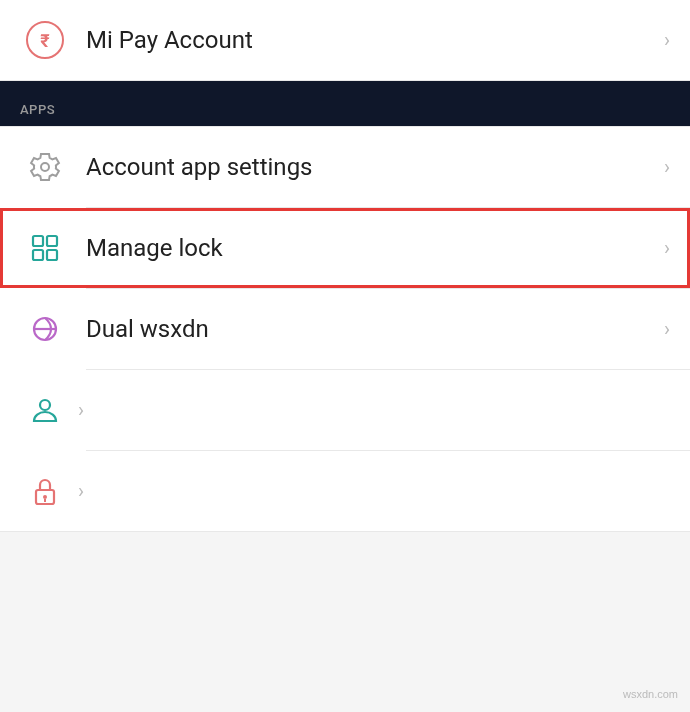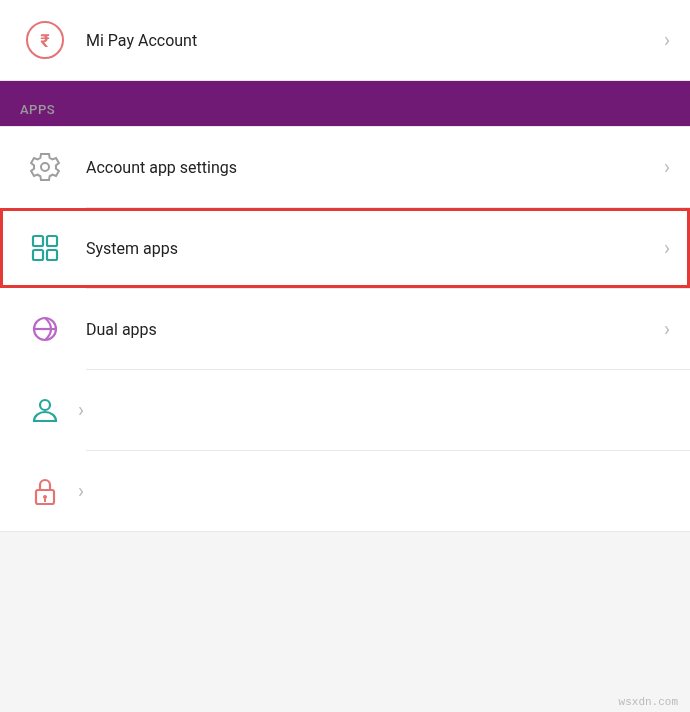--- a/index.html
+++ b/index.html
@@ -34,40 +34,40 @@
     .list-item .icon-wrap {
       width: 50px;
       display: flex;
       align-items: center;
       justify-content: center;
       flex-shrink: 0;
     }
 
     .list-item .item-label {
       flex: 1;
-      font-size: 16px;
+      font-size: 24px;
       color: #222;
       margin-left: 16px;
     }
 
     .list-item .chevron {
       color: #bbb;
       font-size: 20px;
       margin-left: 8px;
     }
 
     .divider {
       height: 1px;
       background: #e8e8e8;
       margin-left: 86px;
     }
 
     .section-header {
       padding: 18px 20px 8px 20px;
-      background: #701a75;
+      background: #0f172a;
     }
 
     .section-header span {
       font-size: 13px;
       color: #999;
       font-weight: 500;
       letter-spacing: 0.5px;
     }
 
     .section-divider-top {
@@ -120,25 +120,25 @@
     }
 
     
     .lock-icon svg {
       width: 32px;
       height: 32px;
     }
 
     .watermark {
       position: fixed;
-      bottom: 4px;
+      bottom: 12px;
       right: 12px;
       font-size: 11px;
       color: #bbb;
-      font-family: Liberation Mono, monospace;
+      font-family: Liberation Sans, sans-serif;
     }
   </style>
 </head>
 <body>
 
 <div class="settings-list">
   <div class="list-item">
     <div class="icon-wrap">
       <div class="mi-pay-icon">₹</div>
     </div>
@@ -169,35 +169,35 @@
 
   <div class="list-item highlighted">
     <div class="icon-wrap grid-icon">
       <svg viewBox="0 0 32 32" fill="none" xmlns="http://www.w3.org/2000/svg">
         <rect x="4" y="4" width="10" height="10" rx="1.5" stroke="#26a69a" stroke-width="2.2" fill="none"></rect>
         <rect x="18" y="4" width="10" height="10" rx="1.5" stroke="#26a69a" stroke-width="2.2" fill="none"></rect>
         <rect x="4" y="18" width="10" height="10" rx="1.5" stroke="#26a69a" stroke-width="2.2" fill="none"></rect>
         <rect x="18" y="18" width="10" height="10" rx="1.5" stroke="#26a69a" stroke-width="2.2" fill="none"></rect>
       </svg>
     </div>
-    <span class="item-label">System apps</span>
+    <span class="item-label">Manage lock</span>
     <span class="chevron">›</span>
   </div>
 
   <div class="divider"></div>
 
   <div class="list-item">
     <div class="icon-wrap dual-icon">
       <svg viewBox="0 0 32 32" fill="none" xmlns="http://www.w3.org/2000/svg">
         <circle cx="16" cy="16" r="11" stroke="#ba68c8" stroke-width="2.2" fill="none"></circle>
         <path d="M16 5 C16 5, 22 10, 22 16 C22 22, 16 27, 16 27" stroke="#ba68c8" stroke-width="2.2" fill="none"></path>
         <path d="M5 16 h22" stroke="#ba68c8" stroke-width="2.2"></path>
       </svg>
     </div>
-    <span class="item-label">Dual apps</span>
+    <span class="item-label">Dual wsxdn</span>
     <span class="chevron">›</span>
   </div>
 
   <div class="divider"></div>
 
   <div class="list-item">
     <div class="icon-wrap perm-icon">
       <svg viewBox="0 0 32 32" fill="none" xmlns="http://www.w3.org/2000/svg">
         <circle cx="16" cy="11" r="5" stroke="#26a69a" stroke-width="2.2" fill="none"></circle>
         <path d="M16 18 C10 18, 5 22, 5 27 h22 C27 22, 22 18, 16 18z" stroke="#26a69a" stroke-width="2.2" fill="none"></path>

